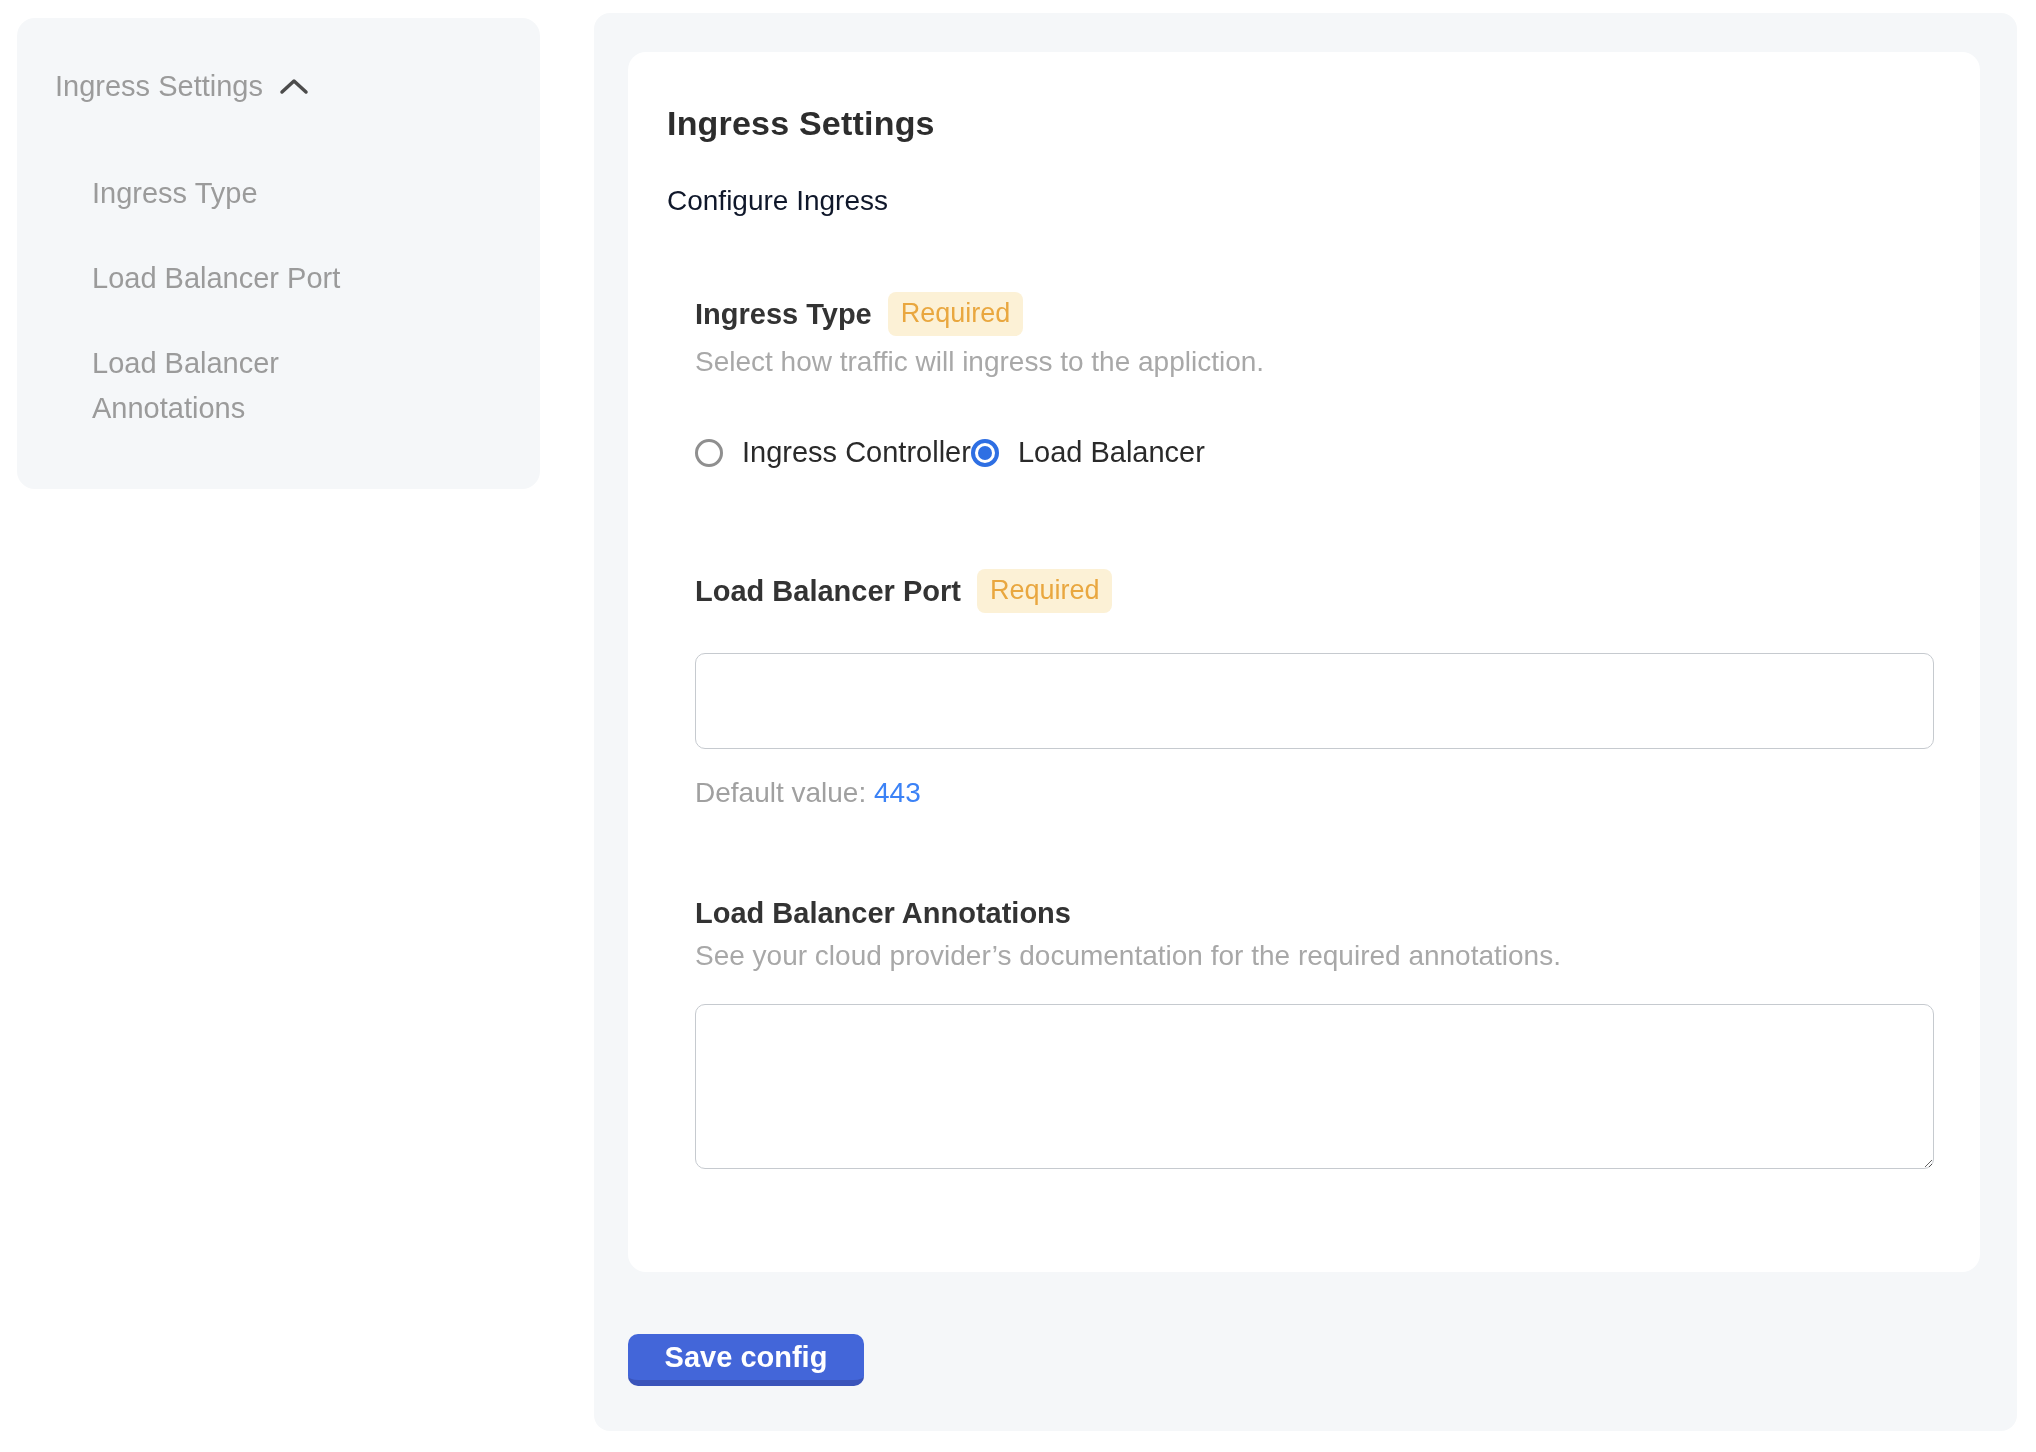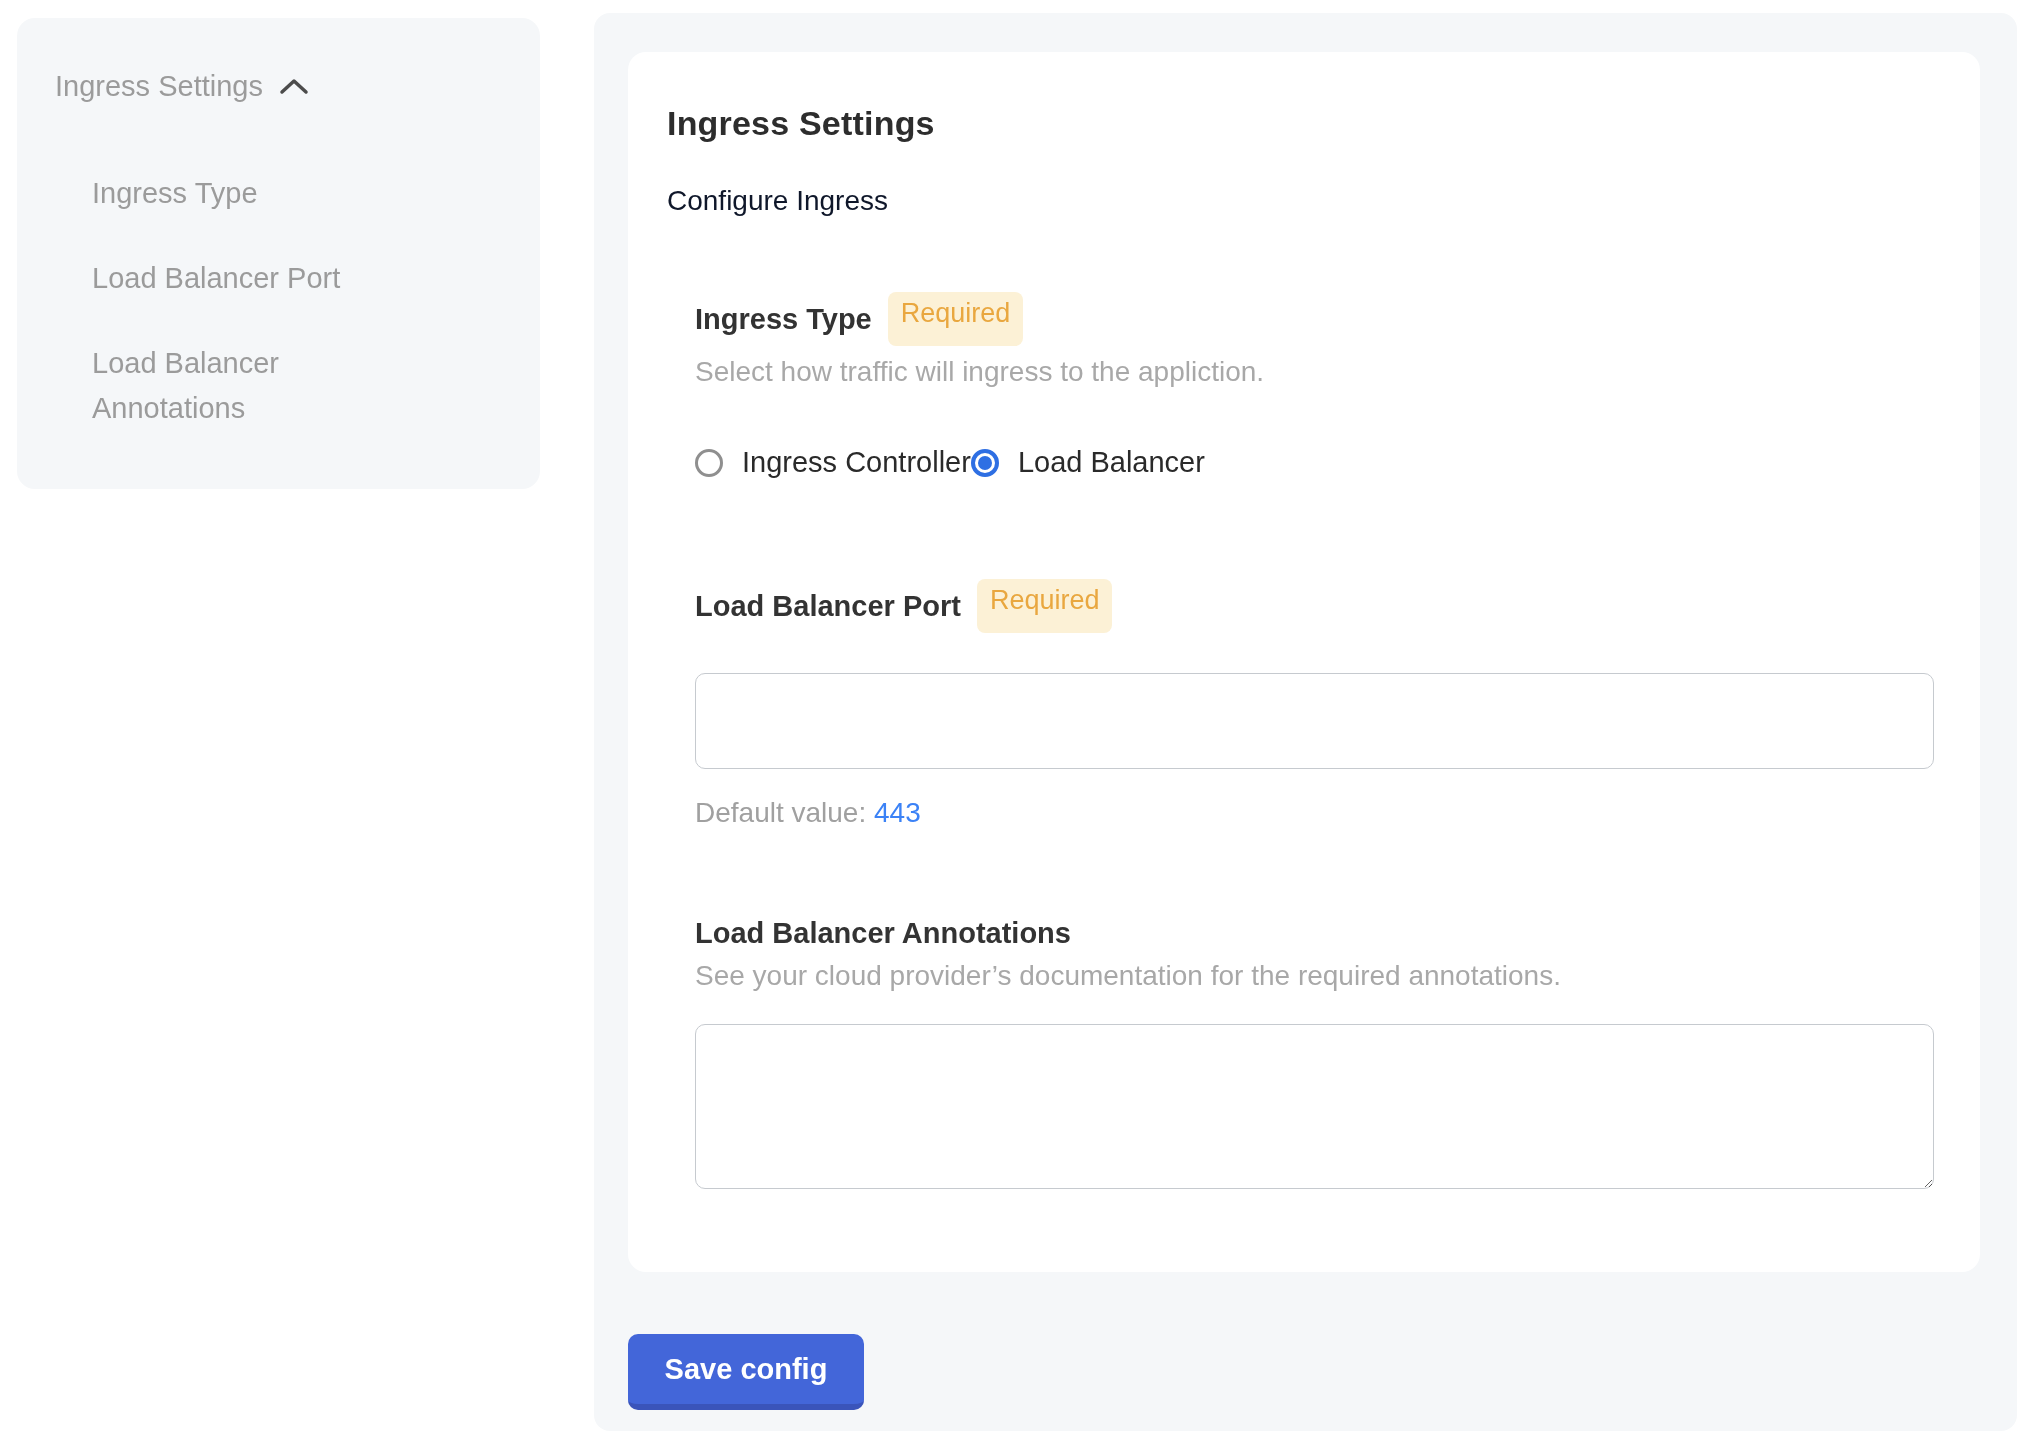--- a/index.html
+++ b/index.html
@@ -63,21 +63,21 @@
 
   .section-heading-row { display: flex; align-items: center; }
   .section-heading {
     font-size: 29px; font-weight: 600; color: #333333;
   }
   .required-badge {
     margin-left: 16px;
     font-size: 27px; color: #e9a73f;
     background: #fcf1d6;
     border-radius: 8px;
-    padding: 6px 13px 17px;
+    padding: 6px 13px 7px;
   }
   .section-desc {
     margin-top: 10px;
     font-size: 28px; color: #a8a8a8;
   }
 
   .sec-ingress-type { margin-top: 75px; }
   .radio-row {
     margin-top: 58px;
     display: flex; align-items: center; 
@@ -127,21 +127,21 @@
     font-family: "Liberation Sans", sans-serif;
     padding: 14px 20px;
     outline: none;
     resize: both;
   }
 
   
   .save-button {
     display: block;
     margin: 62px 0 0 34px;
-    width: 236px; height: 76px;
+    width: 236px; height: 52px;
     background: #4366d9;
     border: none;
     border-bottom: 6px solid #3a54ba;
     border-radius: 10px;
     color: #ffffff;
     font-family: "Liberation Sans", sans-serif;
     font-size: 29px; font-weight: 700;
     cursor: pointer;
   }
 </style>

